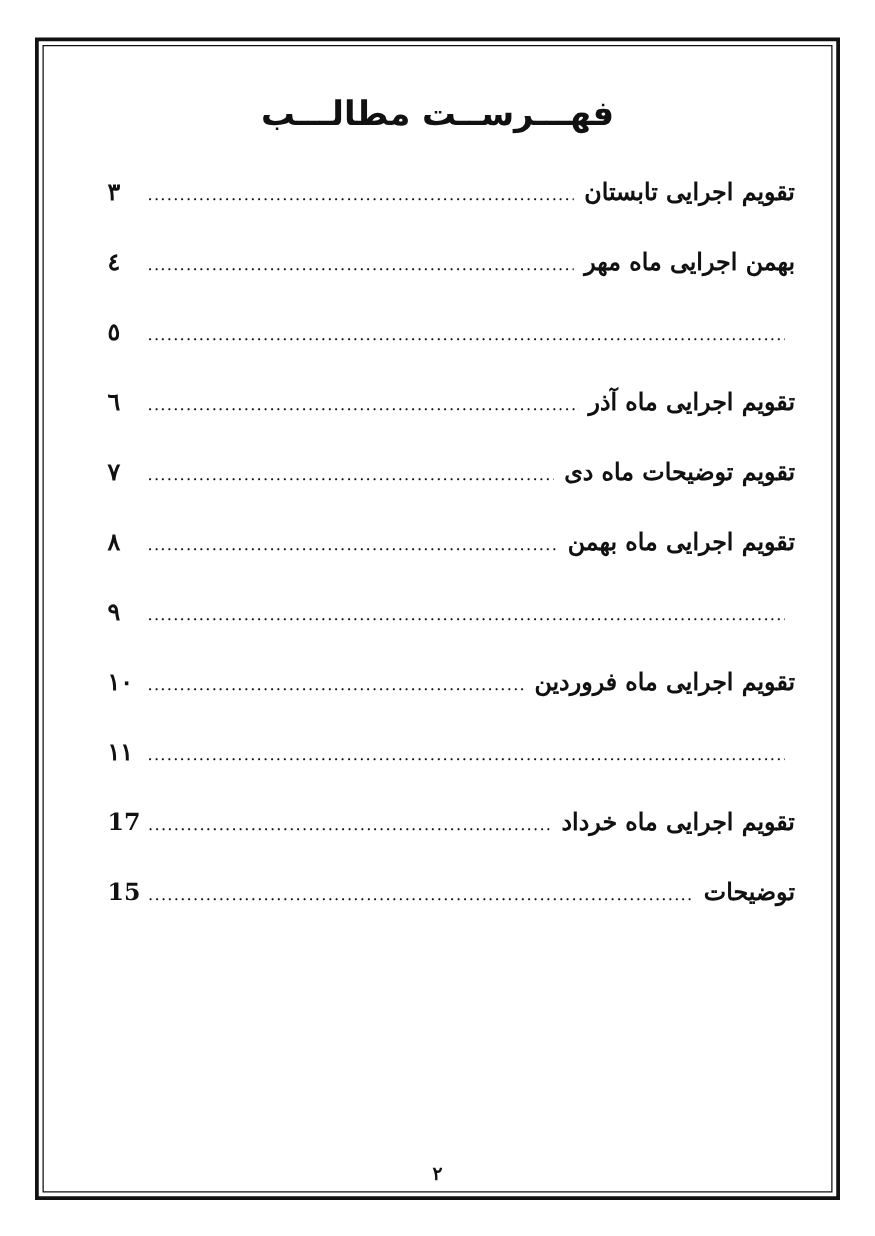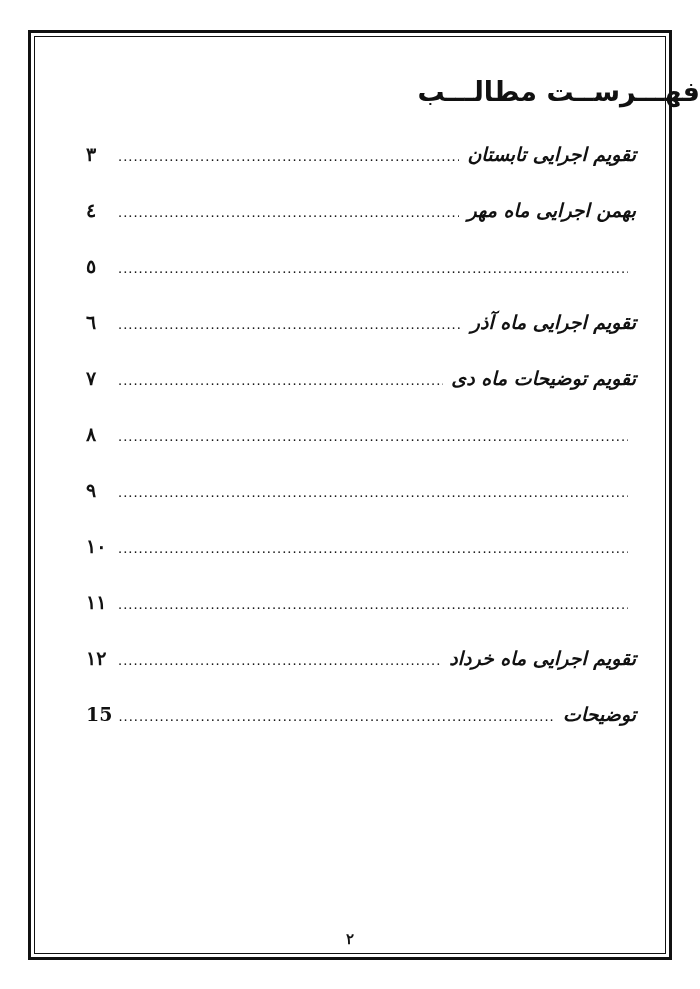--- a/index.html
+++ b/index.html
@@ -29,20 +29,21 @@
       top: 3px;
       right: 3px;
       bottom: 3px;
       border: 1px solid #111111;
     }
     .toc-title {
       position: absolute;
       left: 0;
       right: 0;
       top: 74px;
+      text-align: center;
       direction: rtl;
       font-family: "DejaVu Sans", sans-serif;
       font-weight: bold;
       font-size: 27px;
       line-height: 36px;
       letter-spacing: 0;
     }
     .toc-list {
       position: absolute;
       left: 86px;
@@ -58,21 +59,20 @@
       flex-direction: row;
       align-items: baseline;
       height: 56px;
       font-size: 19px;
       line-height: 32px;
       font-weight: bold;
       white-space: nowrap;
     }
     .toc-entry-title {
       flex: 0 0 auto;
-      font-style: italic;
     }
     .toc-leader {
       flex: 1 1 auto;
       overflow: hidden;
       direction: ltr;
       text-align: right;
       font-size: 13px;
       letter-spacing: 1px;
       margin: 0 8px 0 6px;
       font-weight: normal;
@@ -125,39 +125,41 @@
     <span class="toc-entry-title">تقویم اجرایی ماه آذر</span>
     <span class="toc-leader"></span>
     <span class="toc-page">٦</span>
   </li>
   <li class="toc-entry">
     <span class="toc-entry-title">تقویم توضیحات ماه دی</span>
     <span class="toc-leader"></span>
     <span class="toc-page">۷</span>
   </li>
   <li class="toc-entry">
+    <span class="toc-entry-title">تقویم اجرایی ماه بهمن</span>
     <span class="toc-leader"></span>
     <span class="toc-page">۸</span>
   </li>
   <li class="toc-entry">
     <span class="toc-leader"></span>
     <span class="toc-page">۹</span>
   </li>
   <li class="toc-entry">
+    <span class="toc-entry-title">تقویم اجرایی ماه فروردین</span>
     <span class="toc-leader"></span>
     <span class="toc-page">۱۰</span>
   </li>
   <li class="toc-entry">
     <span class="toc-leader"></span>
     <span class="toc-page">۱۱</span>
   </li>
   <li class="toc-entry">
     <span class="toc-entry-title">تقویم اجرایی ماه خرداد</span>
     <span class="toc-leader"></span>
-    <span class="toc-page">۱۲</span>
+    <span class="toc-page">17</span>
   </li>
   <li class="toc-entry">
     <span class="toc-entry-title">توضیحات</span>
     <span class="toc-leader"></span>
     <span class="toc-page">15</span>
   </li>
 </ul>
 
 <div class="page-number">۲</div>
 

